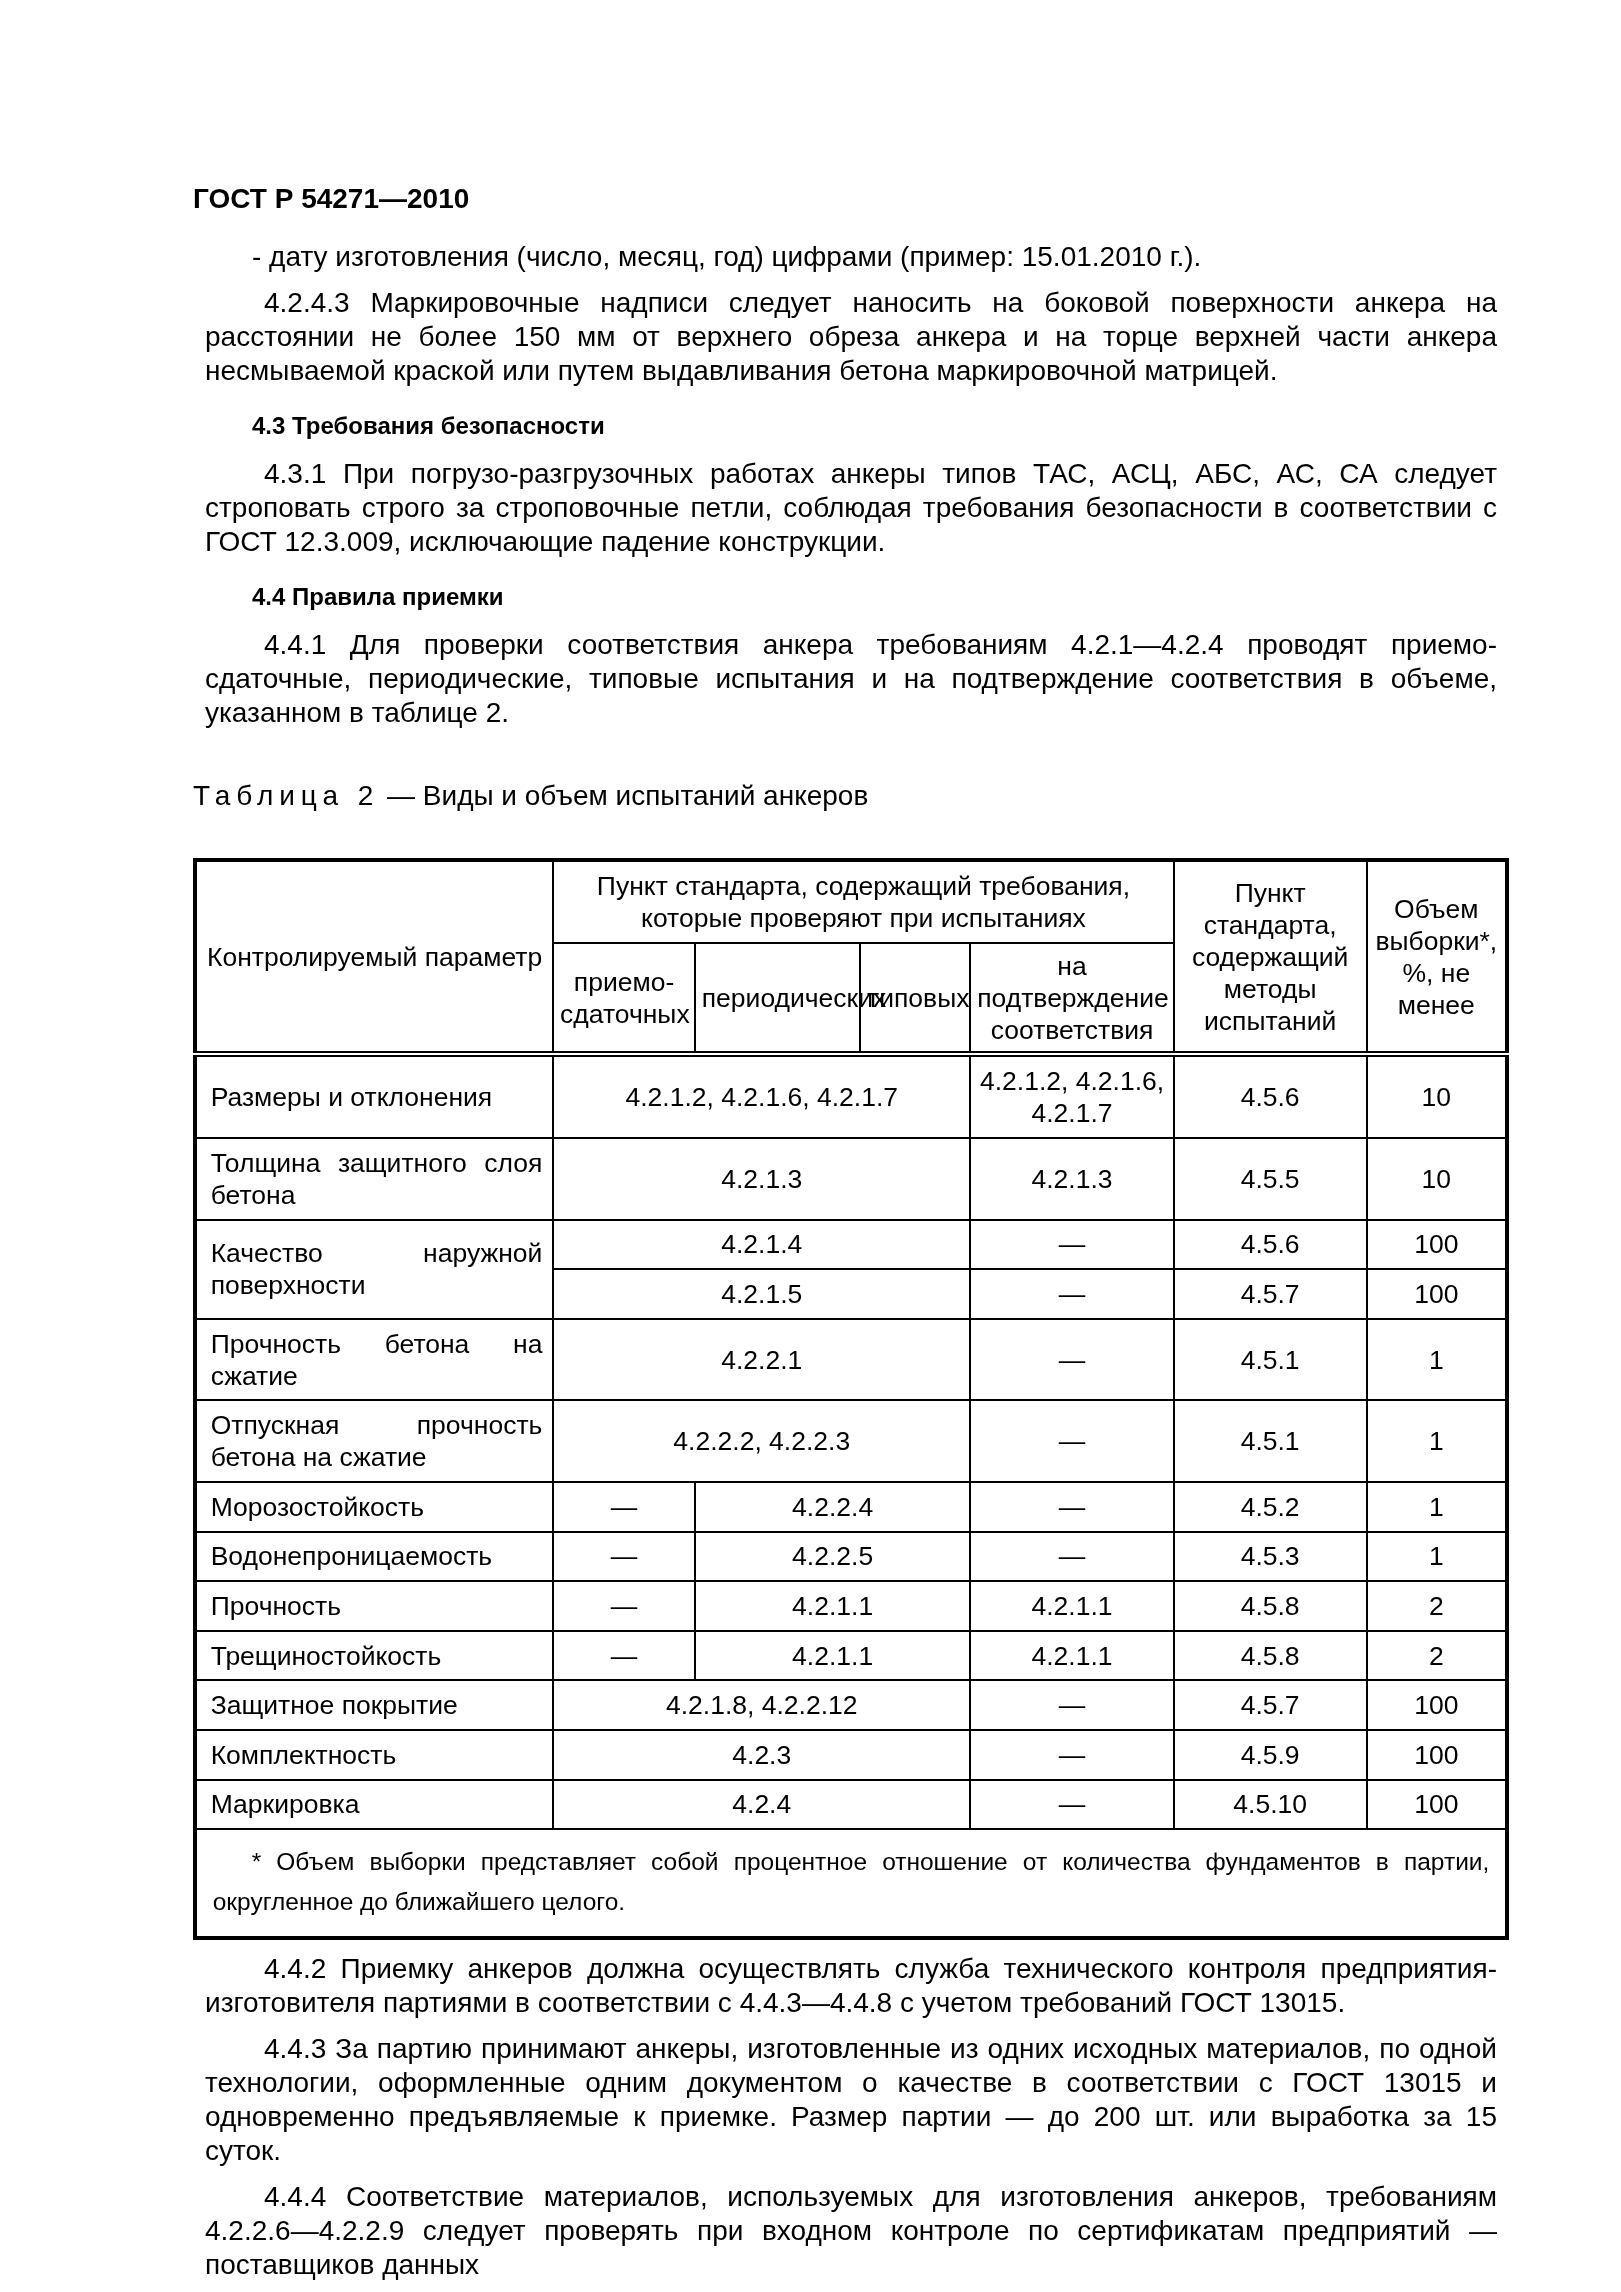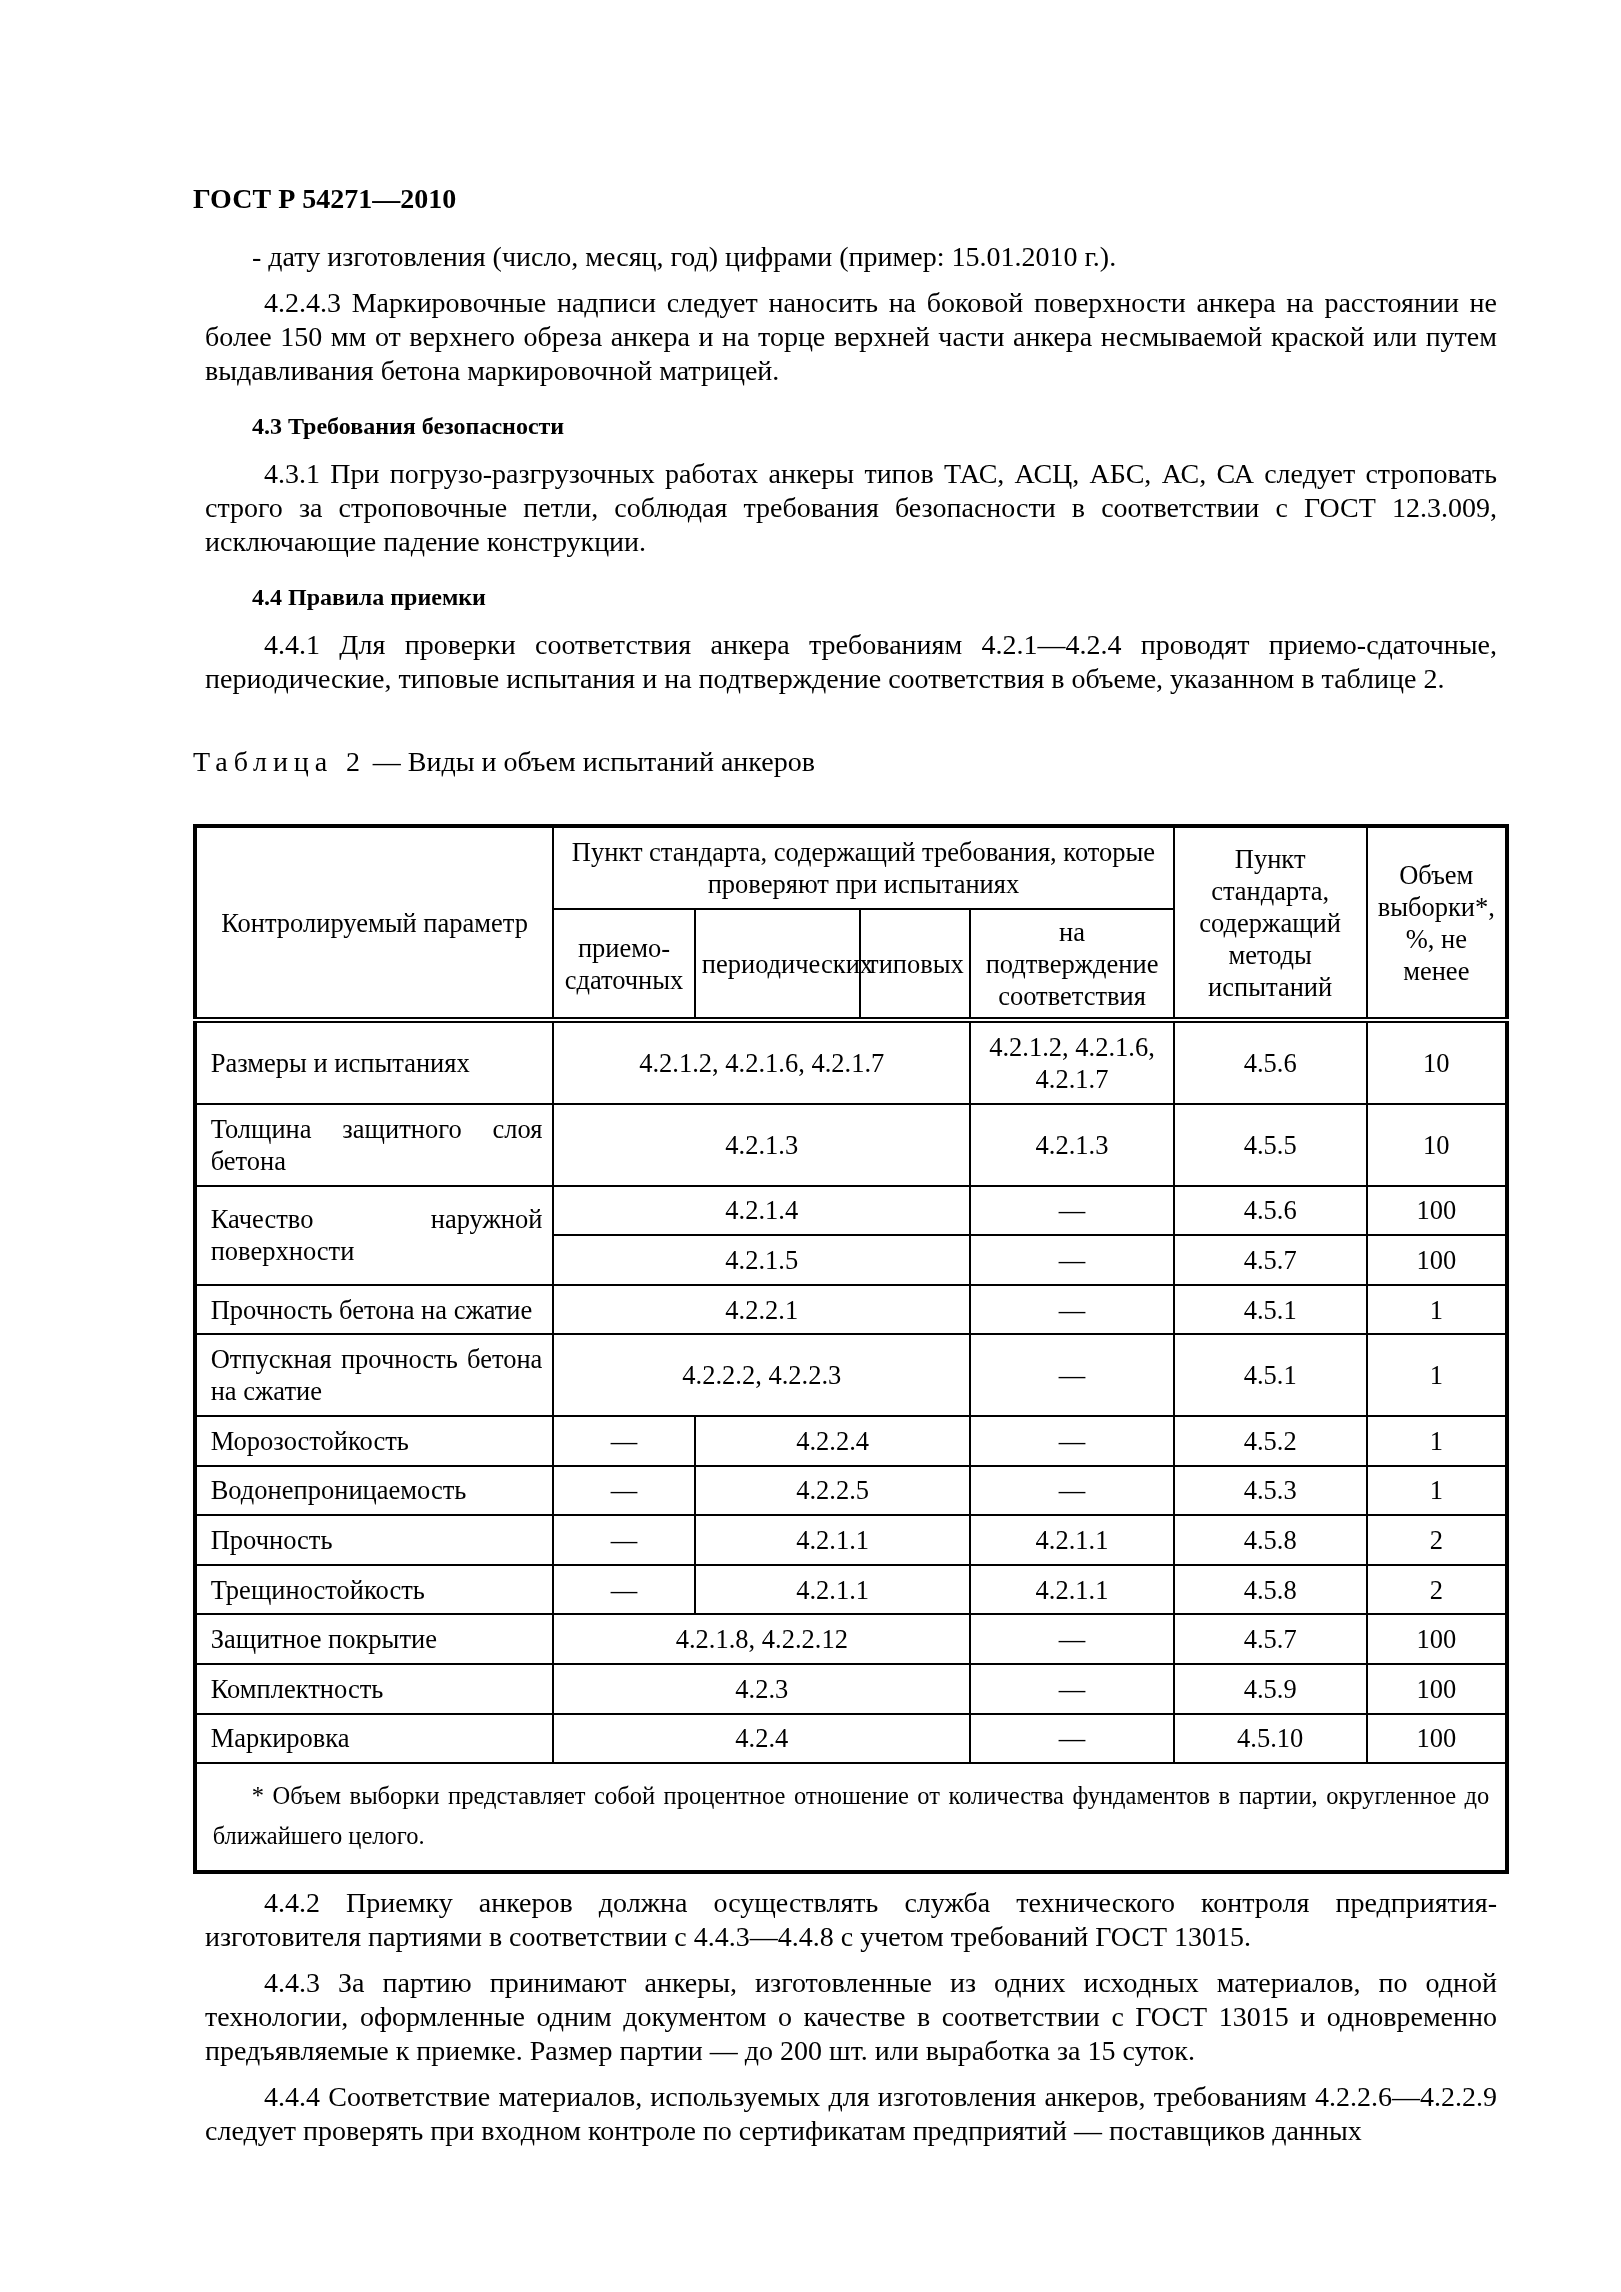--- a/index.html
+++ b/index.html
@@ -1,20 +1,20 @@
 <!DOCTYPE html>
 <html lang="ru"><head>
 <meta charset="utf-8">
 <style>
   html,body{margin:0;padding:0;background:#fff;}
   .page{
     position:relative;
     width:1621px;height:2293px;
     background:#fff;color:#000;
-    font-family:Liberation Serif, serif;
+    font-family:Liberation Sans, sans-serif;
     font-size:28px;line-height:34px;
     box-sizing:border-box;
     padding:182px 112px 0 193px;
     overflow:hidden;
   }
   .doc-header{font-weight:bold;margin:0 0 23.5px 0;}
   p.body{margin:12px;text-align:justify;text-indent:59px;}
   p.bullet{margin:0;text-indent:59px;}
   h3.sec{font-size:24px;line-height:34px;margin:21.6px 0 13.7px 0;text-indent:59px;font-weight:bold;}
   .tcaption{margin:49px 0 45px 0;}
@@ -88,21 +88,21 @@
       </tr>
       <tr class="subhead">
         <th class="hdr-bottom">приемо-сдаточных</th>
         <th class="hdr-bottom">периодических</th>
         <th class="hdr-bottom">типовых</th>
         <th class="hdr-bottom">на подтверждение соответствия</th>
       </tr>
     </thead>
     <tbody>
       <tr>
-        <td class="p vtop">Размеры и испытаниях</td>
+        <td class="p vtop">Размеры и отклонения</td>
         <td class="c" colspan="3">4.2.1.2, 4.2.1.6, 4.2.1.7</td>
         <td class="c">4.2.1.2, 4.2.1.6, 4.2.1.7</td>
         <td class="c">4.5.6</td>
         <td class="c">10</td>
       </tr>
       <tr>
         <td class="p">Толщина защитного слоя бетона</td>
         <td class="c" colspan="3">4.2.1.3</td>
         <td class="c">4.2.1.3</td>
         <td class="c">4.5.5</td>

